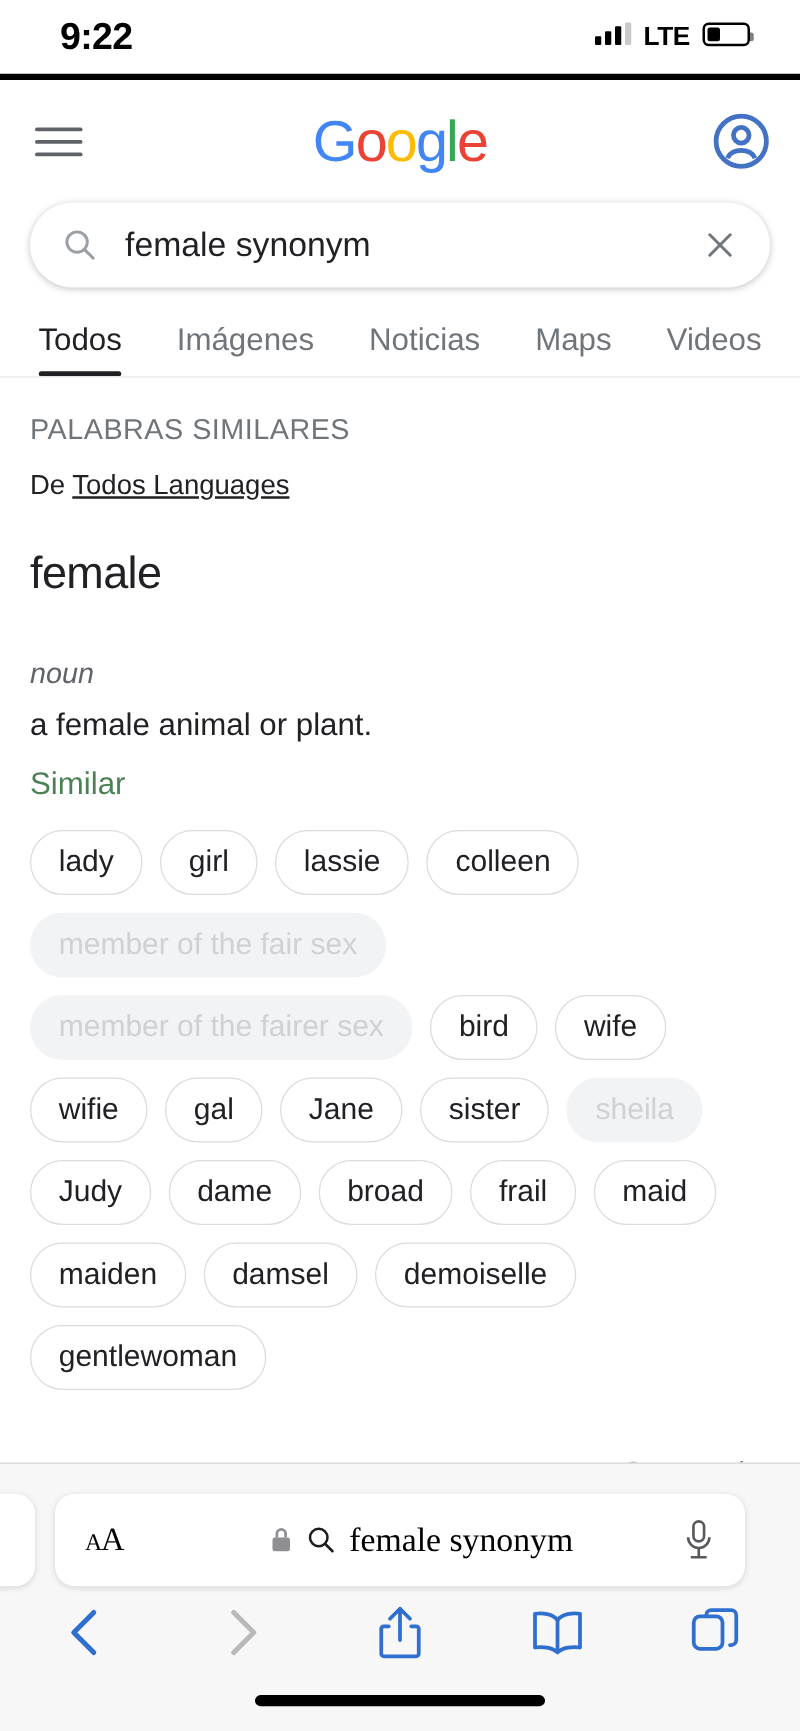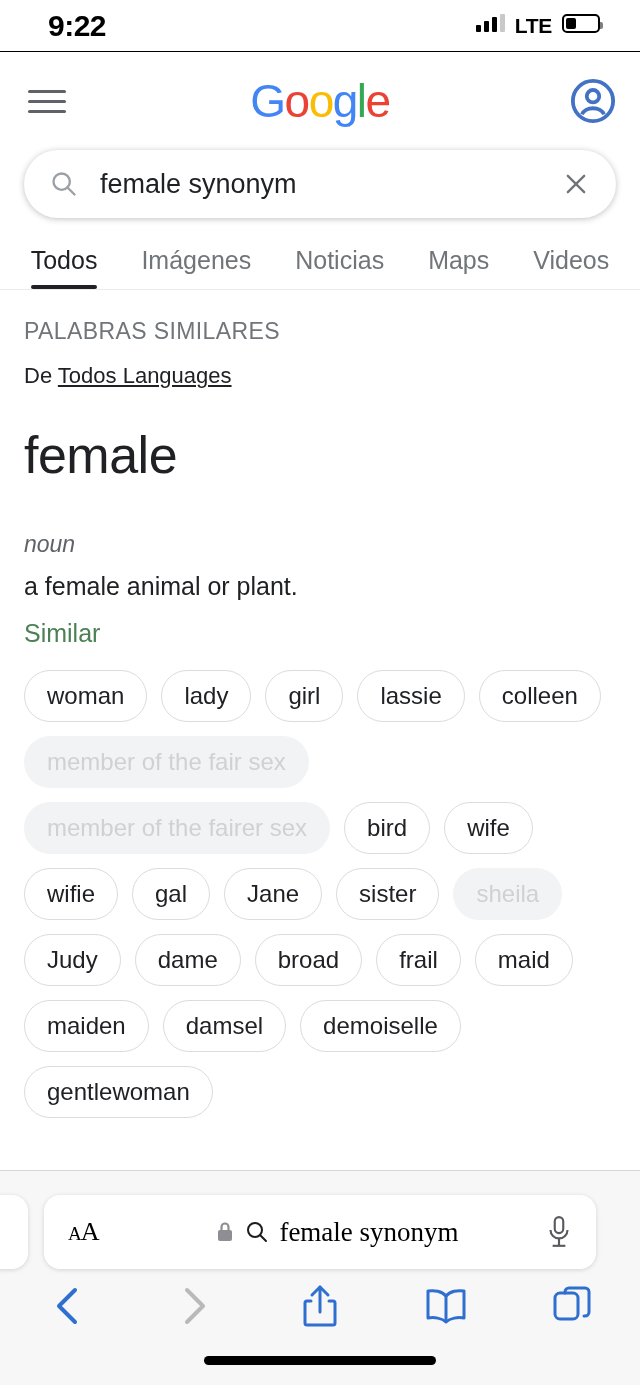--- a/index.html
+++ b/index.html
@@ -7,23 +7,23 @@
   html, body {
     width: 640px; height: 1385px;
     font-family: "Liberation Sans", sans-serif;
     background: #ffffff;
     overflow: hidden;
   }
   .screen { position: relative; width: 640px; height: 1385px; background:#fff; }
 
   
   .statusbar {
-    height: 52px; display:flex; align-items:center;
+    height: 64px; display:flex; align-items:center;
     justify-content:space-between; padding: 0 40px 0 48px;
-    border-bottom: 1px solid #000000;
+    border-bottom: 5px solid #000000;
   }
   .clock { font-size: 30px; font-weight: 700; color:#000; letter-spacing:-0.5px; }
   .status-right { display:flex; align-items:flex-start; gap:10px; }
   .signal { display:flex; align-items:flex-end; gap:3px; height:18px; }
   .signal i { width:5px; background:#000; border-radius:1px; display:block; }
   .signal i.b1{height:7px}.signal i.b2{height:11px}.signal i.b3{height:15px}
   .signal i.b4{height:18px; background:#c9c9c9;}
   .lte { font-size:21px; font-weight:600; color:#000; letter-spacing:-0.3px; }
   .battery { position:relative; width:38px; height:19px; border:2px solid #000;
              border-radius:5px; padding:2px; }
@@ -58,21 +58,21 @@
   .tab { font-size:25px; color:#70757a; padding-bottom:14px; position:relative; cursor:pointer; }
   .tab.active { color:#202124; font-weight:500; }
   .tab.active:after { content:""; position:absolute; left:0; right:0; bottom:0;
                       height:4px; background:#202124; border-radius:2px; }
 
   
   .card { padding: 28px 24px 0; }
   .kicker { font-size:23px; color:#70757a; letter-spacing:.4px; }
   .source { font-size:22px; color:#202124; margin-top:18px; }
   .source a { color:#202124; text-decoration:underline; }
-  .headword { font-size:52px; color:#202124; margin-top:36px; font-weight:400; letter-spacing:-.5px;}
+  .headword { font-size:36px; color:#202124; margin-top:36px; font-weight:400; letter-spacing:-.5px;}
   .pos { font-size:23px; color:#5f6368; font-style:italic; margin-top:46px; }
   .definition { font-size:25px; color:#202124; margin-top:14px; }
   .similar-label { font-size:25px; color:#4c8055; margin-top:18px; }
 
   
   .chips { display:flex; flex-wrap:wrap; gap:14px; margin-top:22px; }
   .chip {
     height:52px; display:inline-flex; align-items:center; padding:0 22px;
     border-radius:26px; font-size:24px; cursor:pointer;
     background:#fff; border:1px solid #dadce0; color:#202124;
@@ -173,21 +173,20 @@
     <div class="kicker">PALABRAS SIMILARES</div>
     <div class="source">
       <span>De</span>
       <a href="#">Todos Languages</a>
     </div>
     <div class="headword">female</div>
     <div class="pos">noun</div>
     <div class="definition">a female animal or plant.</div>
     <div class="similar-label">Similar</div>
     <div class="chips" id="chips">
-        <div class="chip">woman</div>
         <div class="chip">lady</div>
         <div class="chip">girl</div>
         <div class="chip">lassie</div>
         <div class="chip">colleen</div>
         <div class="chip muted">member of the fair sex</div>
         <div class="chip muted">member of the fairer sex</div>
         <div class="chip">bird</div>
         <div class="chip">wife</div>
         <div class="chip">wifie</div>
         <div class="chip">gal</div>

